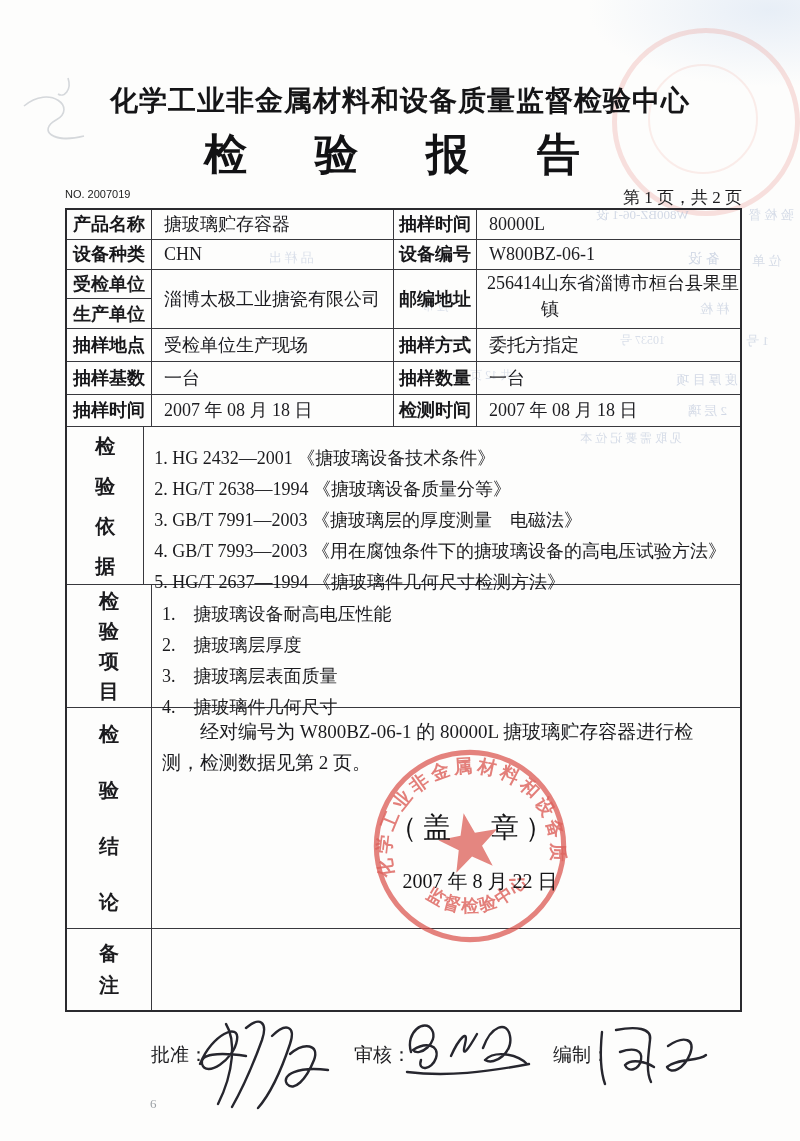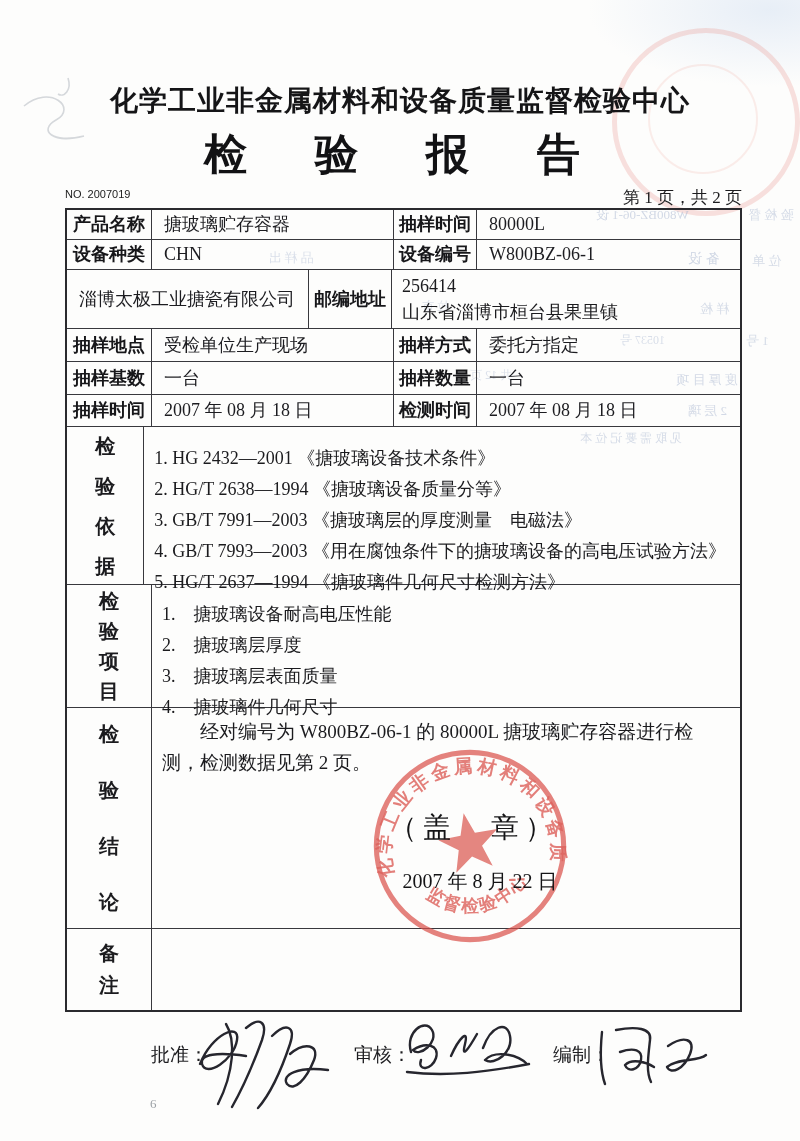--- a/index.html
+++ b/index.html
@@ -37,21 +37,21 @@
     display:flex;align-items:center;overflow:visible;
   }
   .cell.last-col{border-right:none;}
   .trow.last-row .cell{border-bottom:none;}
   .w-l{width:85px;}.w-v{width:242px;}.w-l2{width:83px;}.w-v2{flex:1;}
   .lbl{
     justify-content:center;font-family:"Liberation Sans","DejaVu Sans",sans-serif;
     font-weight:bold;font-size:18px;color:#17171a;
   }
   .val{padding-left:12px;font-size:18px;color:#1c1c20;}
-  .val2lines{flex-direction:column;align-items:flex-start;justify-content:center;
+  .val2lines{align-items:flex-start;justify-content:center;
     line-height:26px;padding-left:10px;font-size:18px;}
   .half-stack{flex-direction:column;align-items:stretch;padding:0;}
   .half{flex:1;display:flex;align-items:center;justify-content:center;
     font-family:"Liberation Sans","DejaVu Sans",sans-serif;font-weight:bold;font-size:18px;}
   .half.top{border-bottom:1.6px solid #38383d;}
   .vlabel{
     justify-content:center;flex-direction:column;display:flex;align-items:center;
     font-family:"Liberation Sans","DejaVu Sans",sans-serif;font-weight:bold;font-size:20px;
   }
   .vch{display:block;line-height:1.1;}
@@ -125,20 +125,24 @@
     </div>
 
     <div class="trow" style="height:30px">
       <div class="cell w-l lbl">设备种类</div>
       <div class="cell w-v val">CHN</div>
       <div class="cell w-l2 lbl">设备编号</div>
       <div class="cell w-v2 val last-col">W800BZ-06-1</div>
     </div>
 
     <div class="trow" style="height:60px">
+      <div class="cell w-l half-stack">
+        <div class="half top">受检单位</div>
+        <div class="half">生产单位</div>
+      </div>
       <div class="cell w-v val">淄博太极工业搪瓷有限公司</div>
       <div class="cell w-l2 lbl">邮编地址</div>
       <div class="cell w-v2 val2lines last-col">
         <span>256414</span>
         <span>山东省淄博市桓台县果里镇</span>
       </div>
     </div>
 
     <div class="trow" style="height:33px">
       <div class="cell w-l lbl">抽样地点</div>

